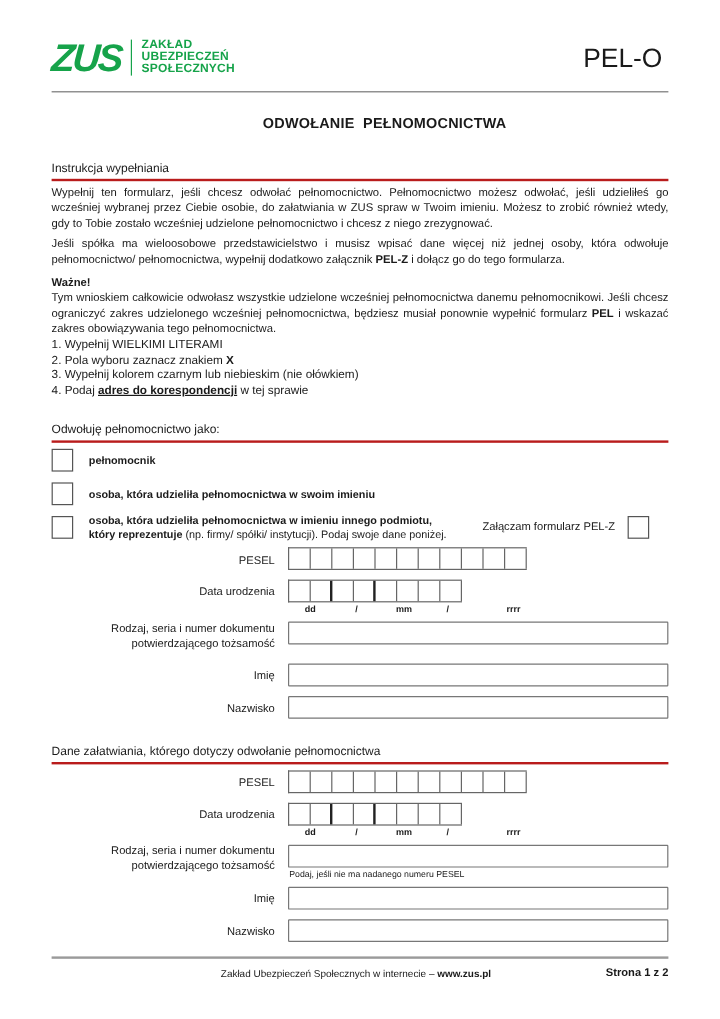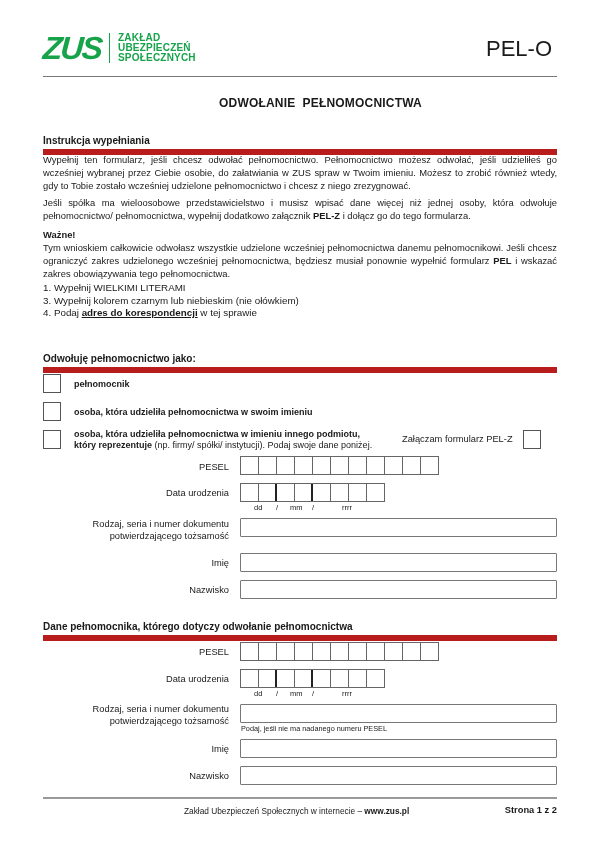--- a/index.html
+++ b/index.html
@@ -10,36 +10,36 @@
   
   .logo { left: 43px; top: 33px; display: flex; align-items: center; }
   .logo-mark { font-family: "Liberation Sans", sans-serif; font-weight: 900; font-size: 32px; color: #16a34a; letter-spacing: -2px; line-height: 30px; font-style: italic; transform: skewX(-4deg); }
   .logo-sep { width: 1px; height: 30px; background: #16a34a; margin: 0 8px 0 8px; }
   .logo-text { color: #16a34a; font-size: 10px; line-height: 10px; font-weight: 600; letter-spacing: 0.2px; }
   .form-code { right: 48px; top: 36px; font-size: 22px; font-weight: normal; }
   .head-rule { left: 43px; top: 76px; width: 514px; height: 1px; background: #777; }
 
   .title { left: 0; width: 600px; top: 96px; text-align: center; font-size: 12px; font-weight: bold; letter-spacing: 0.2px; padding-left: 41px; }
 
-  .section-head { left: 43px; width: 514px; font-size: 10px; font-weight: bold; padding-bottom: 3px; border-bottom: 6px solid #b91c1c; }
+  .section-head { left: 43px; width: 514px; font-size: 10px; font-weight: normal; padding-bottom: 3px; border-bottom: 2px solid #b91c1c; }
   .para { left: 43px; width: 514px; font-size: 9.4px; line-height: 13px; text-align: justify; }
   .para b { font-weight: bold; }
   .list { left: 43px; width: 514px; font-size: 9.8px; line-height: 12.5px; }
   .list .u { text-decoration: underline; font-weight: bold; }
 
   .cb { width: 18px; height: 19px; border: 1px solid #555; background: #fff; }
   .opt-label { font-size: 9px; font-weight: bold; line-height: 11px; }
   .opt-label .n { font-weight: normal; }
   .attach-label { font-size: 9.3px; }
 
   .lbl { font-size: 9.3px; text-align: right; width: 200px; line-height: 12px; }
   .grid { display: flex; height: 19px; border: 1px solid #666; border-right: none; }
   .grid .cell { width: 18px; height: 100%; border-right: 1px solid #666; }
   .grid .cell.thick { border-right: 2px solid #222; }
-  .date-hint { font-size: 7.5px; font-weight: normal; display: flex; }
+  .date-hint { font-size: 7.5px; font-weight: bold; display: flex; gap: 20px; }
   .field { height: 19px; border: 1px solid #777; border-radius: 1px; background: #fff; }
   .hint { font-size: 7.3px; }
 
   .foot-rule { left: 43px; top: 797px; width: 514px; height: 2px; background: #9a9a9a; }
   .footer-text { left: 184px; top: 806px; font-size: 8.3px; }
   .footer-text b { font-weight: bold; }
   .page-num { right: 43px; top: 805px; font-size: 9.3px; font-weight: bold; }
 </style>
 </head>
 <body>
@@ -60,20 +60,21 @@
 
 <div class="abs section-head" style="top:135px;">Instrukcja wypełniania</div>
 <div class="abs para" style="top:153px;">Wypełnij ten formularz, jeśli chcesz odwołać pełnomocnictwo. Pełnomocnictwo możesz odwołać, jeśli udzieliłeś go wcześniej wybranej przez Ciebie osobie, do załatwiania w ZUS spraw w Twoim imieniu. Możesz to zrobić również wtedy, gdy to Tobie zostało wcześniej udzielone pełnomocnictwo i chcesz z niego zrezygnować.</div>
 <div class="abs para" style="top:196px;"><span>Jeśli spółka ma wieloosobowe przedstawicielstwo i musisz wpisać dane więcej niż jednej osoby, która odwołuje pełnomocnictwo/ pełnomocnictwa, wypełnij dodatkowo załącznik </span><b>PEL-Z</b><span> i dołącz go do tego formularza.</span></div>
 <div class="abs para" style="top:228px;">
   <b style="display:block;">Ważne!</b>
   <span>Tym wnioskiem całkowicie odwołasz wszystkie udzielone wcześniej pełnomocnictwa danemu pełnomocnikowi. Jeśli chcesz ograniczyć zakres udzielonego wcześniej pełnomocnictwa, będziesz musiał ponownie wypełnić formularz </span><b>PEL</b><span> i wskazać zakres obowiązywania tego pełnomocnictwa.</span>
 </div>
 <div class="abs list" style="top:282px;">
   <div>1. Wypełnij WIELKIMI LITERAMI</div>
+  <div><span>2. Pola wyboru zaznacz znakiem </span><b>X</b></div>
   <div>3. Wypełnij kolorem czarnym lub niebieskim (nie ołówkiem)</div>
   <div><span>4. Podaj </span><span class="u">adres do korespondencji</span><span> w tej sprawie</span></div>
 </div>
 
 <div class="abs section-head" style="top:353px;">Odwołuję pełnomocnictwo jako:</div>
 
 <div class="abs cb" style="left:43px; top:374px;"></div>
 <div class="abs opt-label" style="left:74px; top:379px;">pełnomocnik</div>
 
 <div class="abs cb" style="left:43px; top:402px;"></div>
@@ -127,21 +128,21 @@
 </div>
 <div class="abs field" style="left:240px; top:518px; width:317px;"></div>
 <div class="abs hint" style="left:241px; top:538px;margin-top:16px;">Podaj, jeśli nie masz nadanego numeru PESEL</div>
 
 <div class="abs lbl" style="left:29px; top:557px;">Imię</div>
 <div class="abs field" style="left:240px; top:553px; width:317px;"></div>
 
 <div class="abs lbl" style="left:29px; top:584px;">Nazwisko</div>
 <div class="abs field" style="left:240px; top:580px; width:317px;"></div>
 
-<div class="abs section-head" style="top:621px;">Dane pełnomocnika, którego dotyczy odwołanie pełnomocnictwa</div>
+<div class="abs section-head" style="top:621px;">Dane załatwiania, którego dotyczy odwołanie pełnomocnictwa</div>
 
 <div class="abs lbl" style="left:29px; top:646px;">PESEL</div>
 <div class="abs grid" style="left:240px; top:642px;">
   <div class="cell"></div>
     <div class="cell"></div>
     <div class="cell"></div>
     <div class="cell"></div>
     <div class="cell"></div>
     <div class="cell"></div>
     <div class="cell"></div>

